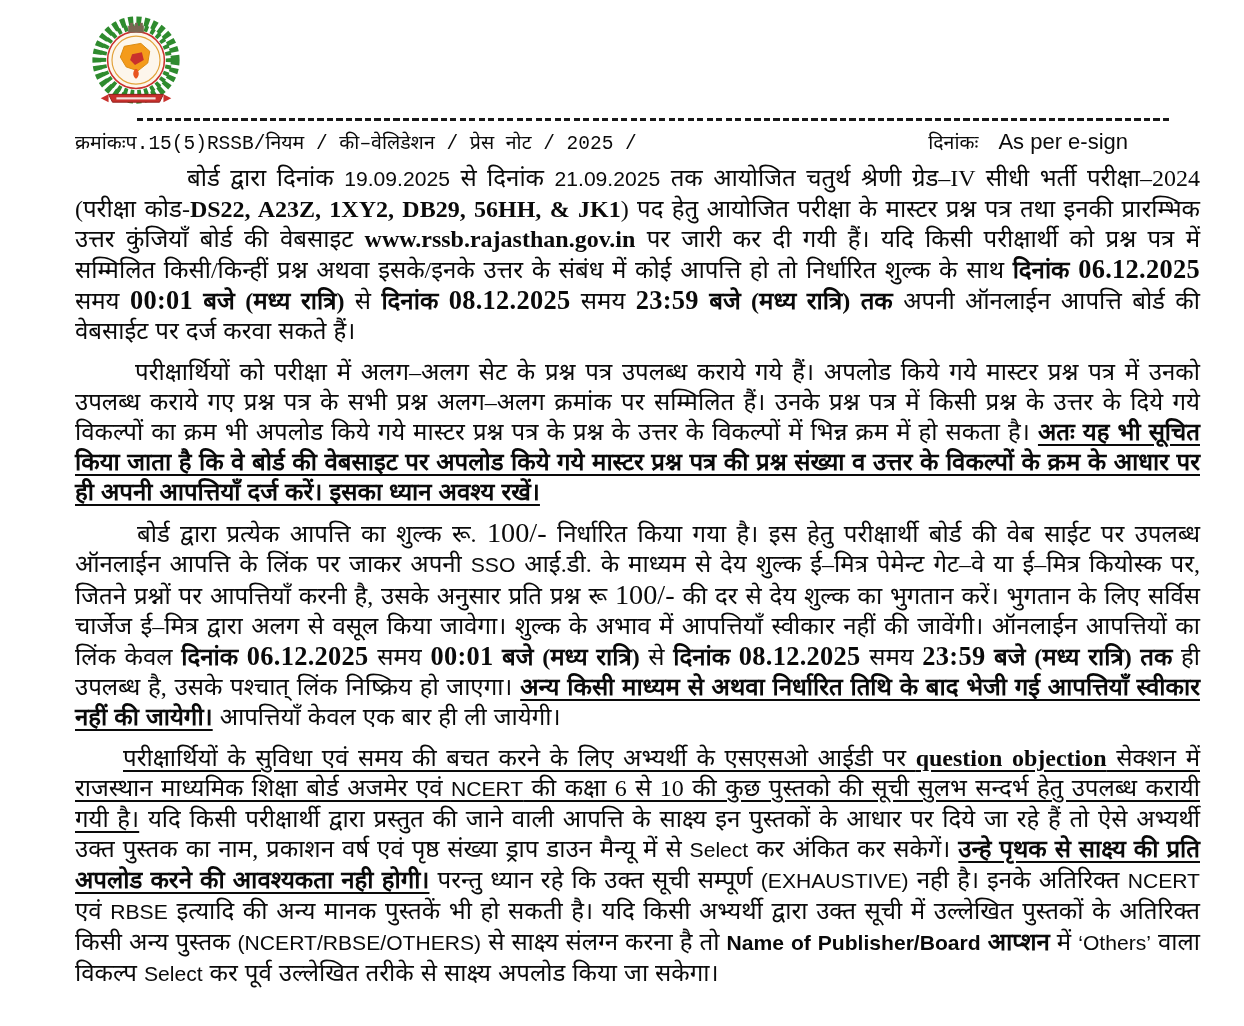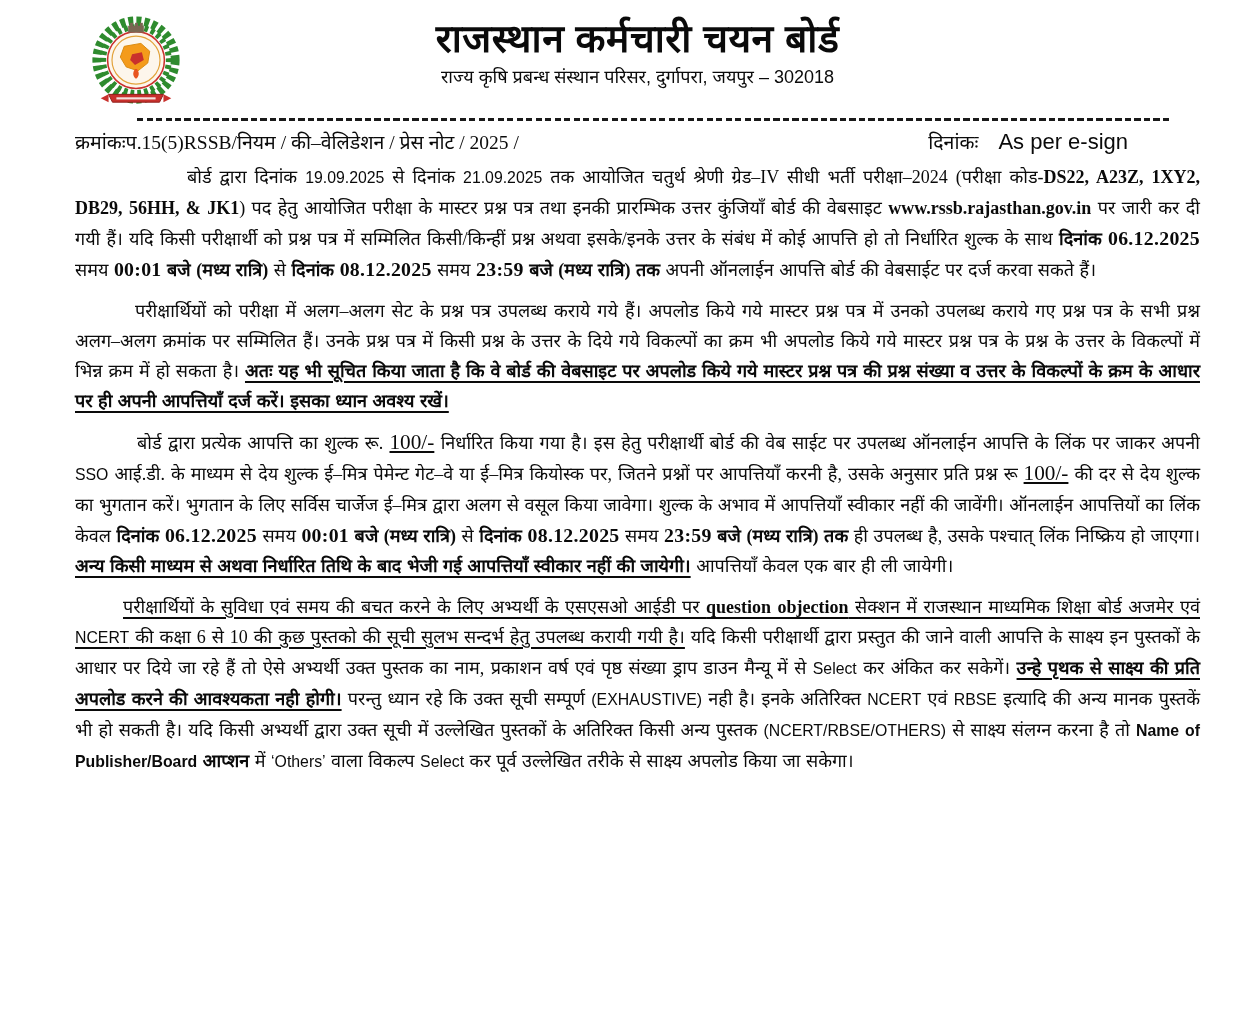--- a/index.html
+++ b/index.html
@@ -35,21 +35,21 @@
   
   .dashed-rule {
     height: 3px; margin: 4px 28px 6px 62px;
     background: repeating-linear-gradient(to right, #1a1a1a 0 6px, transparent 6px 9.5px);
   }
   
   .ref-line {
     display: flex; justify-content: space-between; align-items: baseline;
     font-size: 20px; line-height: 30px; margin: 2px 0 0 0;
   }
-  .ref-number { font-family: Liberation Serif, serif; font-size: 19.5px; }
+  .ref-number { font-family: Liberation Mono, monospace; font-size: 19.5px; }
   .ref-date { display: flex; gap: 20px; align-items: flex-end; padding-right: 72px; }
   .ref-date-label { font-family: "Liberation Sans", "DejaVu Sans", sans-serif; font-size: 19.5px; }
   .ref-date-value {
     font-family: "Liberation Sans", "DejaVu Sans", sans-serif;
     font-size: 22px; font-weight: 500;
   }
   
   .press-title {
     text-align: center; font-weight: 700; font-size: 23px;
     margin: 8px 0 10px 0; line-height: 32px;
@@ -58,33 +58,33 @@
   .press-title .u2 {
     text-decoration: underline;
     text-decoration-thickness: 2.5px;
     text-underline-offset: 5px;
   }
   
   .press-body { margin-top: 4px; }
   .para {
     margin: 0 0 11px 0;
     text-align: justify;
-    font-size: 18px;
+    font-size: 24px;
     line-height: 30px;
     word-spacing: 1px;
   }
   .run.b { font-weight: 700; }
   .run.u {
     text-decoration: underline;
     text-decoration-thickness: 2px;
     text-underline-offset: 4px;
   }
   .run.sans { font-family: "Liberation Sans", "DejaVu Sans", sans-serif; font-size: 0.88em; }
   .run.dt { font-size: 1.1em; letter-spacing: 0.3px; }
-  .run.big { font-size: 1.18em; text-decoration: underline; }
+  .run.big { font-size: 1.18em; }
 </style>
 </head>
 <body>
 
 <div class="page">
 
   <div class="header">
     <div class="logo-wrap">
       <svg width="98" height="98" viewBox="0 0 100 100">
 
@@ -105,24 +105,20 @@
         <path d="M46 41 L56 39 L58 47 L49 52 L44 47 Z" fill="#c9302c"></path>
 
         <path d="M49 56 C46 60 47 64 50 66 C53 64 54 60 51 56 Z" fill="#e8541f"></path>
 
         <path d="M22 82 L78 82 L74 90 L26 90 Z" fill="#c9302c" stroke="#8f1f1c" stroke-width="1"></path>
         <path d="M22 82 L14 86 L22 90 Z" fill="#c9302c"></path>
         <path d="M78 82 L86 86 L78 90 Z" fill="#c9302c"></path>
         <rect x="30" y="85" width="40" height="2.2" fill="#ffffff" opacity="0.85"></rect>
       </svg>
     </div>
-    <div class="head-text">
-      <div class="org-name">राजस्थान कर्मचारी चयन बोर्ड</div>
-      <div class="org-address">राज्य कृषि प्रबन्ध संस्थान परिसर, दुर्गापरा, जयपुर – 302018</div>
-    </div>
   </div>
 
   <div class="dashed-rule"></div>
 
   <div class="ref-line">
     <span class="ref-number">क्रमांकःप.15(5)RSSB/नियम / की–वेलिडेशन / प्रेस नोट / 2025 /</span>
     <span class="ref-date">
       <span class="ref-date-label">दिनांकः</span>
       <span class="ref-date-value">As per e-sign</span>
     </span>

